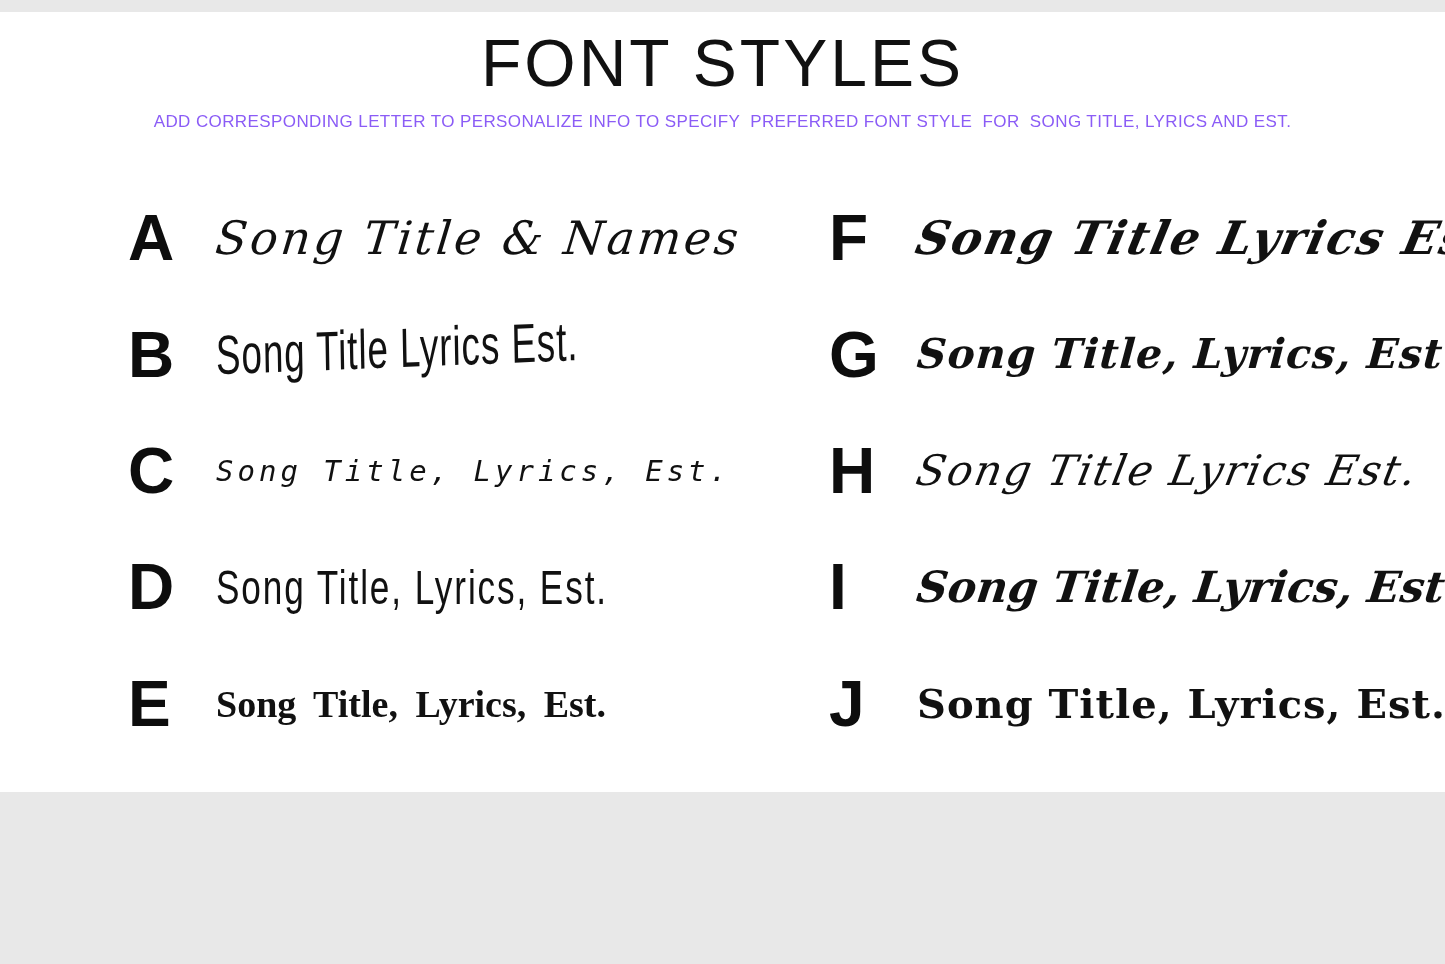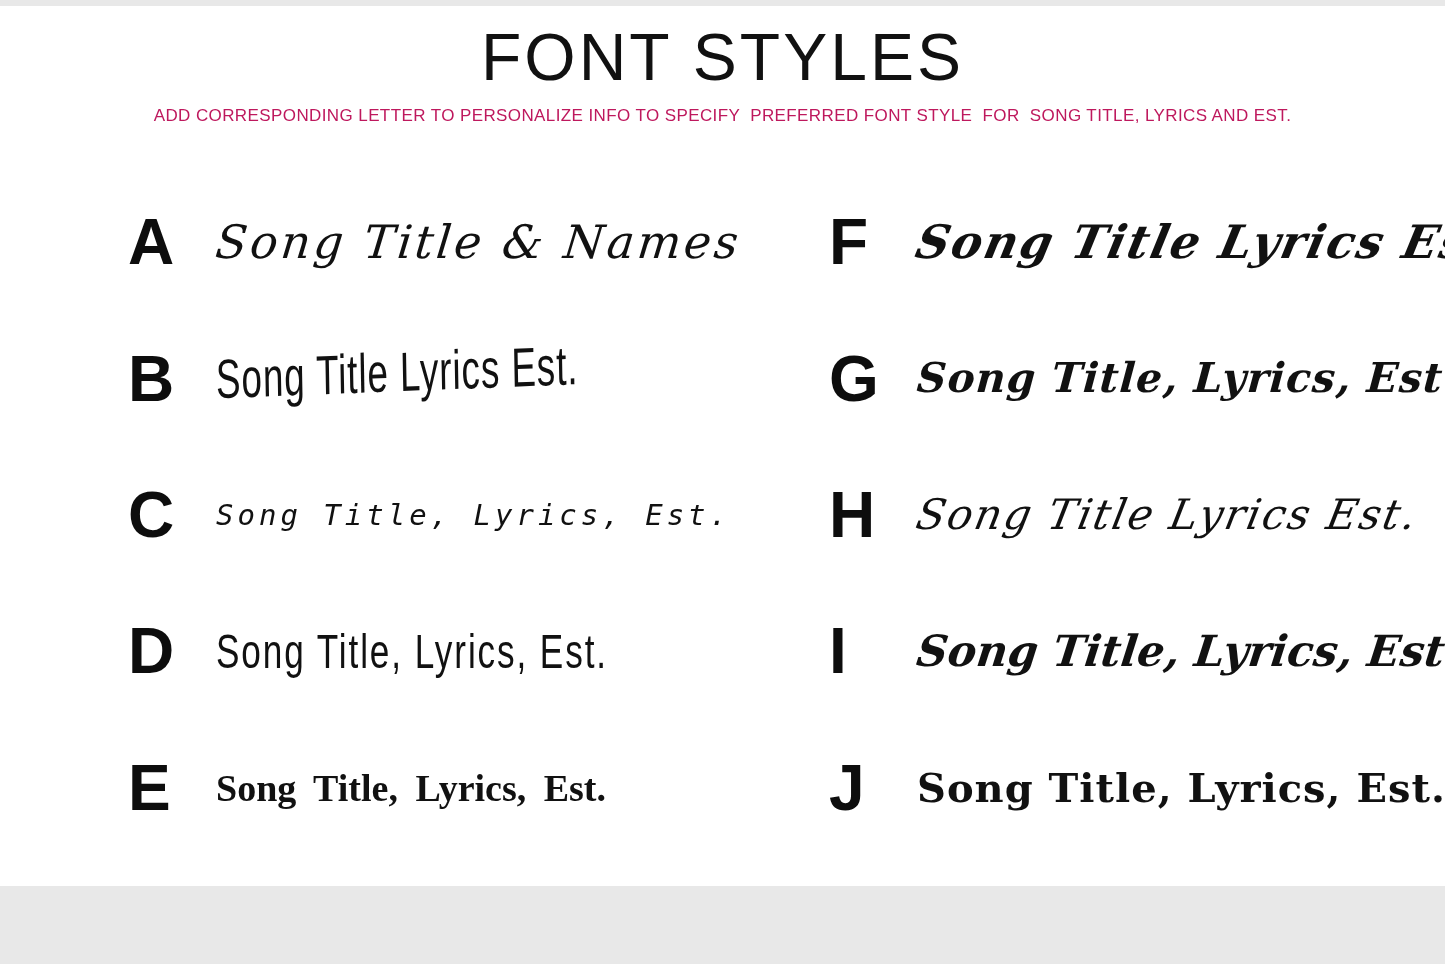--- a/index.html
+++ b/index.html
@@ -3,22 +3,22 @@
 <meta charset="utf-8">
 <style>
   html, body {
     margin: 0;
     padding: 0;
     background: #e8e8e8;
   }
   .canvas {
     position: relative;
     width: 1445px;
-    height: 880px;
-    margin: 6px auto;
+    height: 780px;
+    margin: 12px auto;
     background: #ffffff;
     color: #141414;
     overflow: hidden;
     font-family: "Liberation Sans", sans-serif;
   }
   header {
     text-align: center;
     padding-top: 18px;
   }
   .title {
@@ -28,21 +28,21 @@
     font-size: 66px;
     line-height: 1.0;
     letter-spacing: 3px;
     color: #111111;
   }
   .subtitle {
     margin: 16px 0 0 0;
     font-family: "Liberation Sans", sans-serif;
     font-size: 17px;
     letter-spacing: 0.4px;
-    color: #be185d;
+    color: #8b5cf6;
     white-space: pre;
   }
   .grid {
     position: absolute;
     top: 168px;
     left: 0;
     right: 0;
     bottom: 30px;
     display: grid;
     grid-template-columns: 1fr 1fr;

